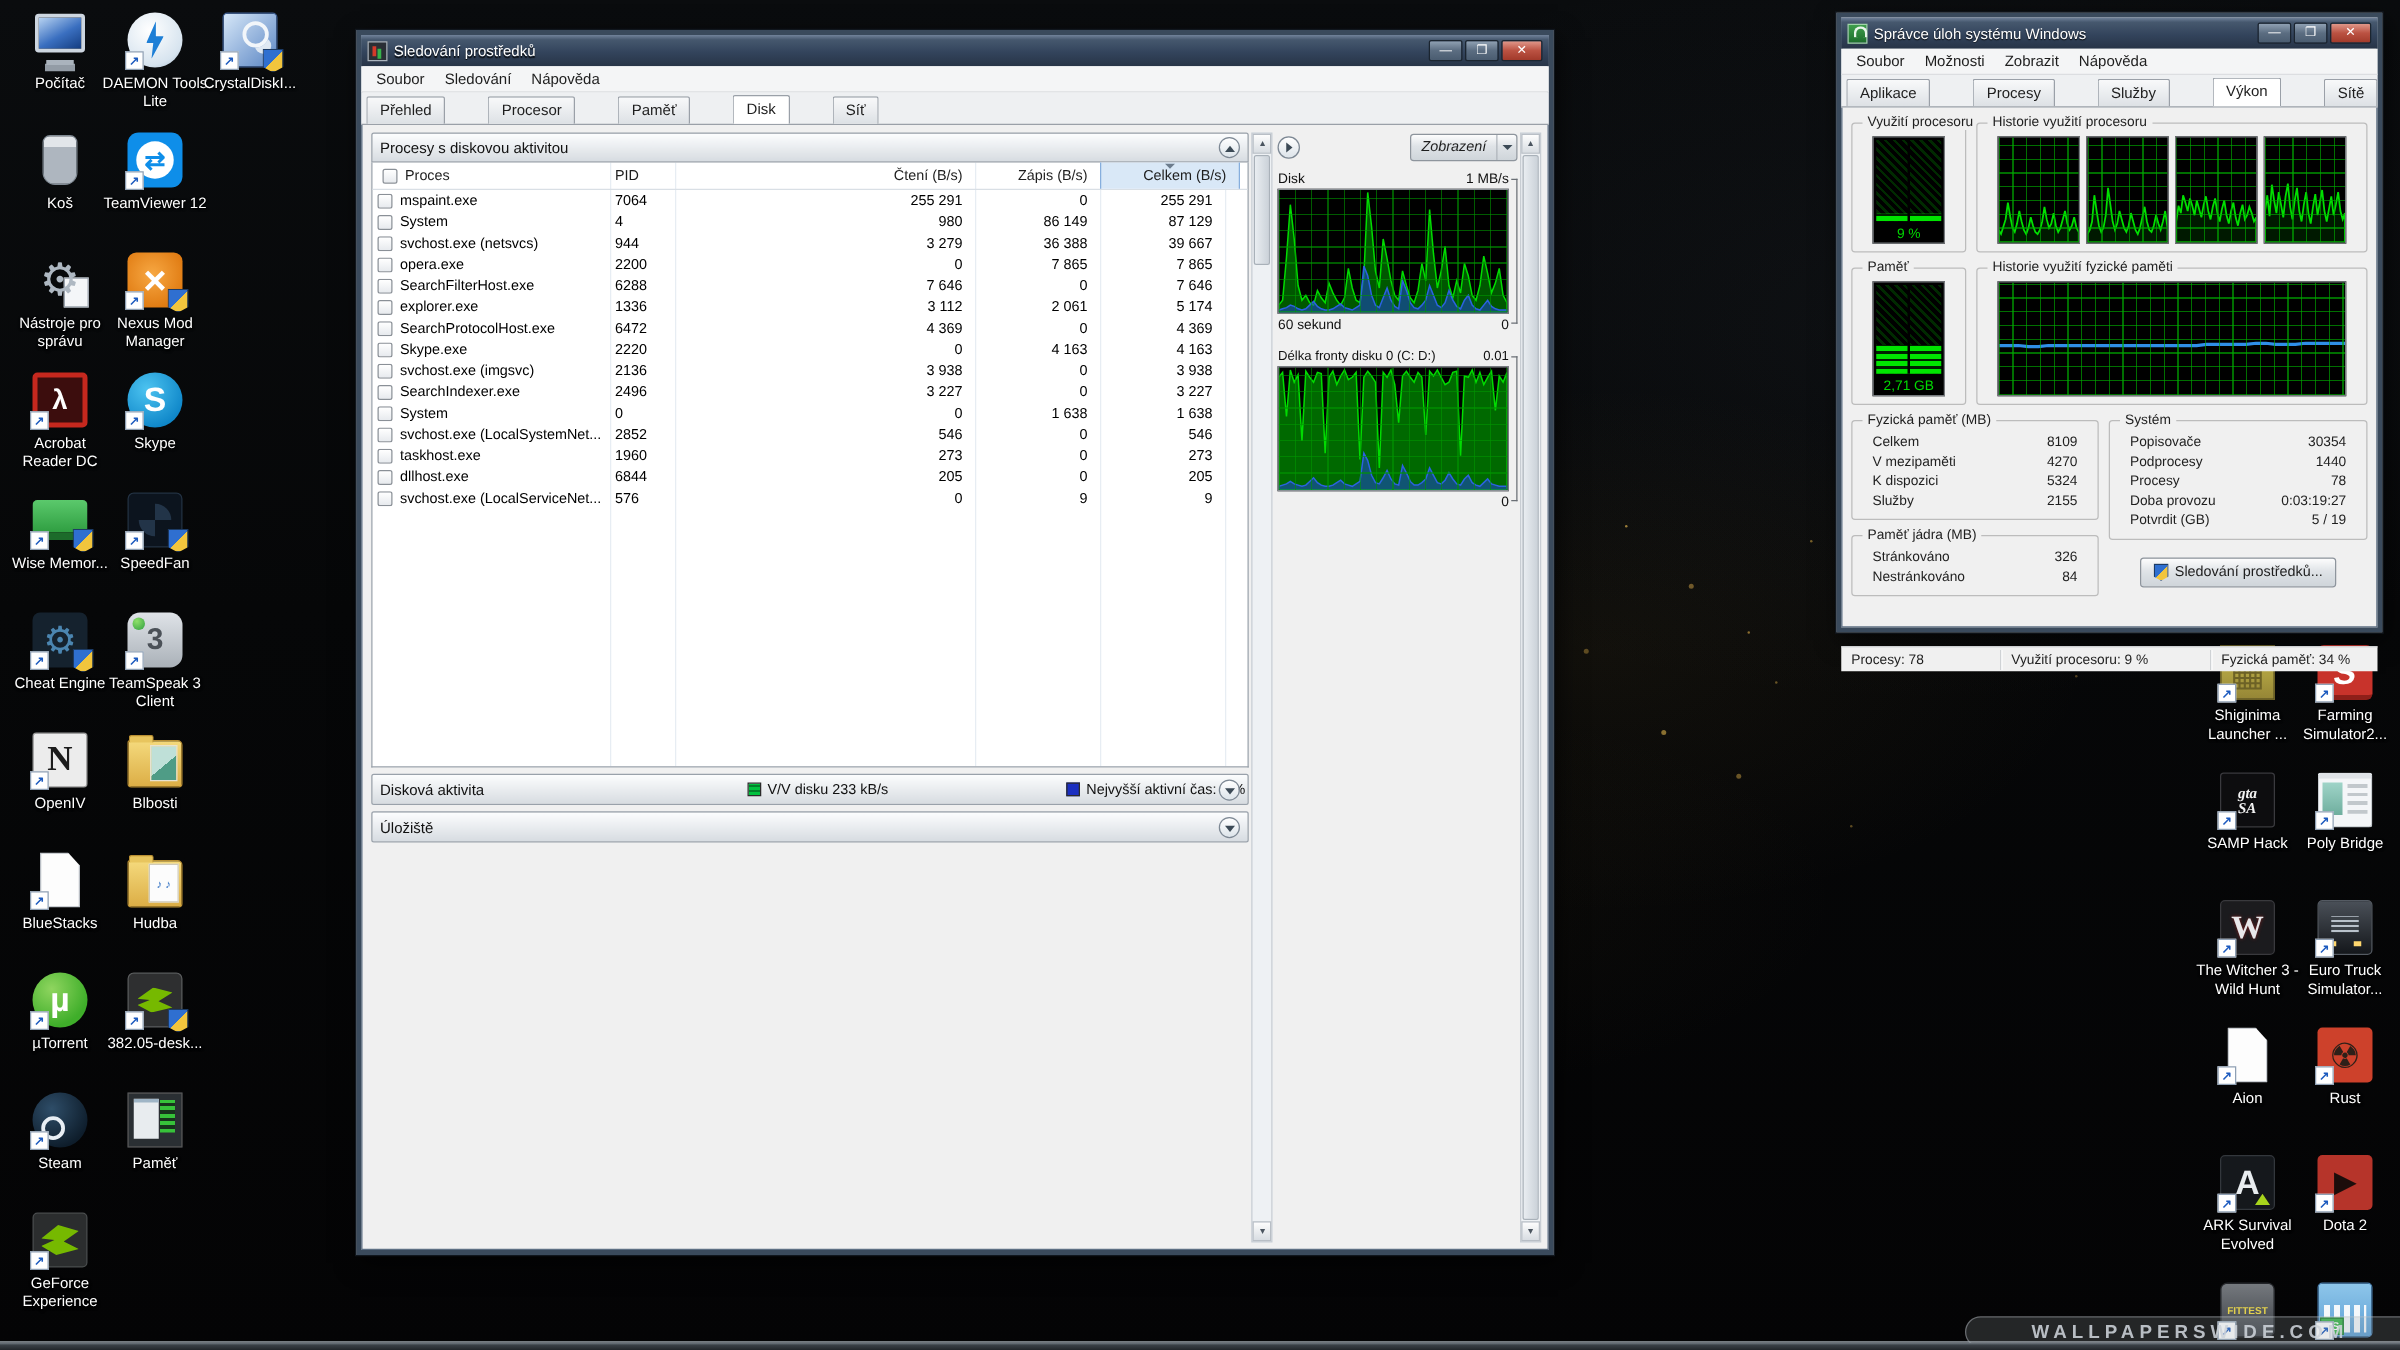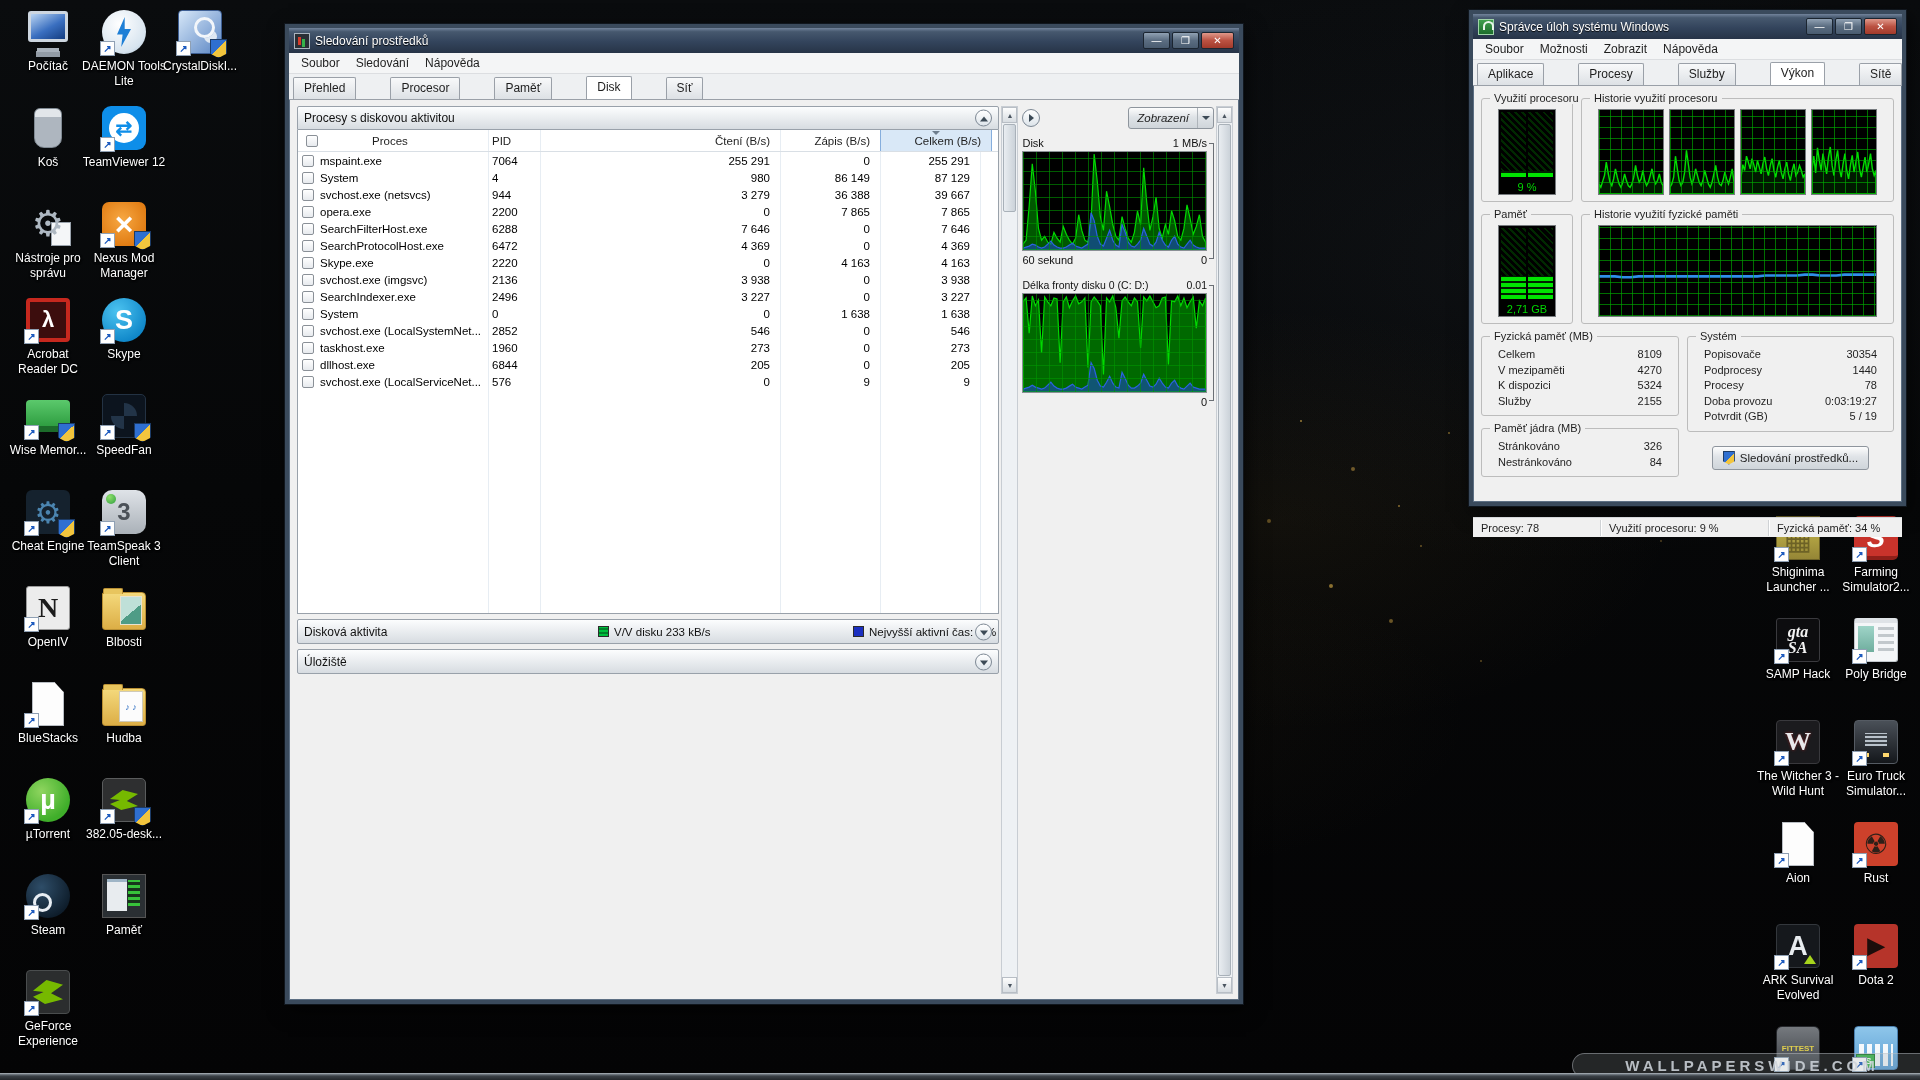--- a/index.html
+++ b/index.html
@@ -106,21 +106,21 @@
   .i-screenshot .iv::before{content:"";position:absolute;left:4px;top:4px;bottom:6px;width:20px;
     background:#e8ecef;box-shadow:inset 0 3px 0 #9fb5c6;}
   .i-screenshot .iv::after{content:"";position:absolute;right:5px;top:5px;width:12px;height:26px;
     background:repeating-linear-gradient(0deg,#37c23a 0 3px,#17351c 3px 6px);}
   .i-crystal .iv{background:linear-gradient(135deg,#d6e7f8,#5b86c4);border:1px solid #3e5f94;border-radius:4px;}
   .i-crystal .iv::after{content:"";position:absolute;right:6px;top:6px;width:15px;height:15px;
     border:3px solid #f2f6fa;border-radius:50%;box-shadow:6px 9px 0 -4px #dfe8f2;}
   .i-minecraft .iv{background:linear-gradient(#cbbd4e,#958636);border:1px solid #6d6226;}
   .i-minecraft .glyph{color:#6d6226;font-size:30px;font-weight:normal;}
   .i-gtasa .iv{background:#0d0d0f;border:1px solid #3a3a3e;border-radius:3px;}
-  .i-gtasa .glyph{color:#f2f2f2;font-family:"Liberation Serif",serif;font-size:16px;
+  .i-gtasa .glyph{color:#f2f2f2;font-family:"Liberation Serif",serif;font-size:12px;
     font-style:italic;white-space:pre-line;line-height:1;}
   .i-witcher .iv{background:#1b1b1e;border-radius:4px;border:1px solid #39393d;}
   .i-witcher .glyph{color:#e8e8ea;font-family:"Liberation Serif",serif;font-size:26px;
     text-shadow:0 0 3px #802020;}
   .i-ark .iv{background:#15181c;border-radius:4px;border:1px solid #33373c;}
   .i-ark .glyph{color:#e8ecef;font-size:27px;}
   .i-ark .iv::after{content:"";position:absolute;right:3px;bottom:3px;width:12px;height:9px;
     background:#a7d41c;clip-path:polygon(0 100%,50% 0,100% 100%);}
   .i-fittest .iv{background:linear-gradient(#75797e,#3c4046);border:1px solid #26282c;border-radius:6px;}
   .i-fittest .glyph{color:#e0cf4e;font-size:8px;letter-spacing:0;}
@@ -190,21 +190,21 @@
   #rm-table{flex:0 0 484px;background:#fff;border:1px solid #99a1aa;border-top:none;
     display:flex;flex-direction:column;
     background-image:linear-gradient(#e7edf3,#e7edf3),linear-gradient(#e7edf3,#e7edf3),
       linear-gradient(#e7edf3,#e7edf3),linear-gradient(#e7edf3,#e7edf3),linear-gradient(#e7edf3,#e7edf3);
     background-repeat:no-repeat;
     background-size:1px 100%,1px 100%,1px 100%,1px 100%,1px 100%;
     background-position:190px 0,242px 0,482px 0,582px 0,682px 0;}
   .thead{display:flex;height:22px;flex:0 0 22px;align-items:center;font-size:11.5px;color:#1e1e1e;
     border-bottom:1px solid #d9dfe5;}
   .hc{display:flex;align-items:center;height:100%;padding:0 10px 0 4px;}
-  .h0{width:190px;gap:48px;}.h1{width:52px;padding-left:4px;}
+  .h0{width:190px;}.h1{width:52px;padding-left:4px;}
   .h2{width:240px;justify-content:flex-end;}.h3{width:100px;justify-content:flex-end;}
   .h4{width:112px;justify-content:flex-end;background:#d9e8f7;border-left:1px solid #86aedd;
     border-right:1px solid #86aedd;position:relative;}
   .h4::before{content:"";position:absolute;top:1px;left:50%;transform:translateX(-50%);
     border-left:4px solid transparent;border-right:4px solid transparent;border-top:4px solid #6d7d8e;}
   .cb{width:12px;height:12px;flex:0 0 12px;border:1px solid #8a9097;border-radius:2px;
     background:linear-gradient(#fff,#e7eaee);margin:0 6px 0 4px;}
   #rm-rows{display:flex;flex-direction:column;}
   .trow{display:flex;height:17px;flex:0 0 17px;align-items:center;font-size:11.5px;color:#000;}
   .tc{padding:0 10px 0 4px;white-space:nowrap;overflow:hidden;}
@@ -653,20 +653,30 @@
                 <span>SearchFilterHost.exe</span>
               </div>
               <div class="tc t1">6288</div>
               <div class="tc t2">7 646</div>
               <div class="tc t3">0</div>
               <div class="tc t4">7 646</div>
             </div>
             <div class="trow">
               <div class="tc t0">
                 <span class="cb"></span>
+                <span>explorer.exe</span>
+              </div>
+              <div class="tc t1">1336</div>
+              <div class="tc t2">3 112</div>
+              <div class="tc t3">2 061</div>
+              <div class="tc t4">5 174</div>
+            </div>
+            <div class="trow">
+              <div class="tc t0">
+                <span class="cb"></span>
                 <span>SearchProtocolHost.exe</span>
               </div>
               <div class="tc t1">6472</div>
               <div class="tc t2">4 369</div>
               <div class="tc t3">0</div>
               <div class="tc t4">4 369</div>
             </div>
             <div class="trow">
               <div class="tc t0">
                 <span class="cb"></span>

